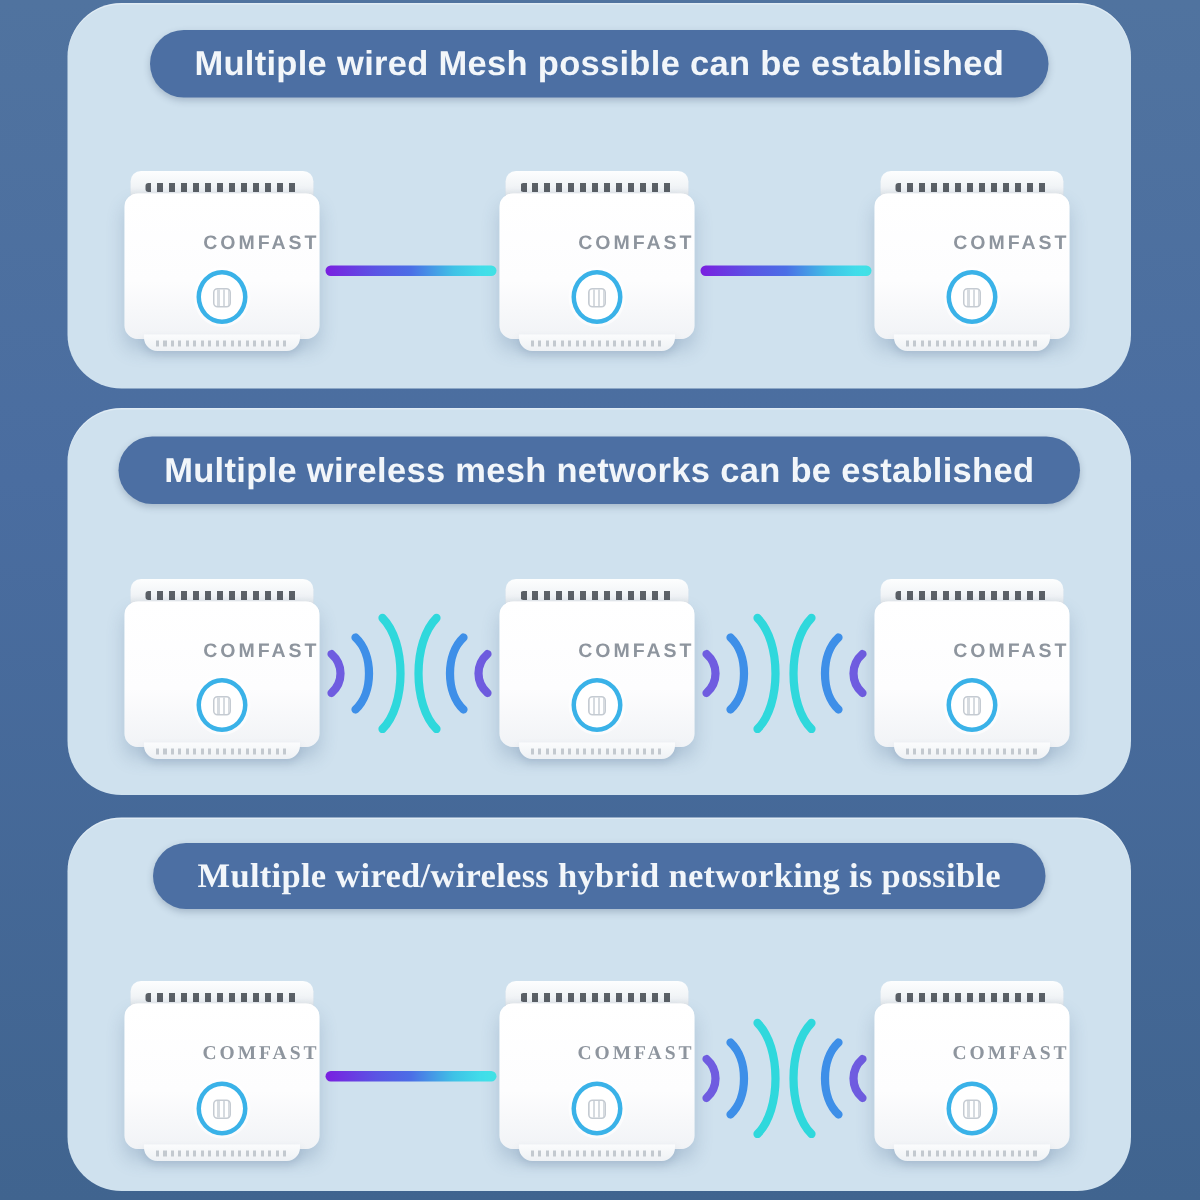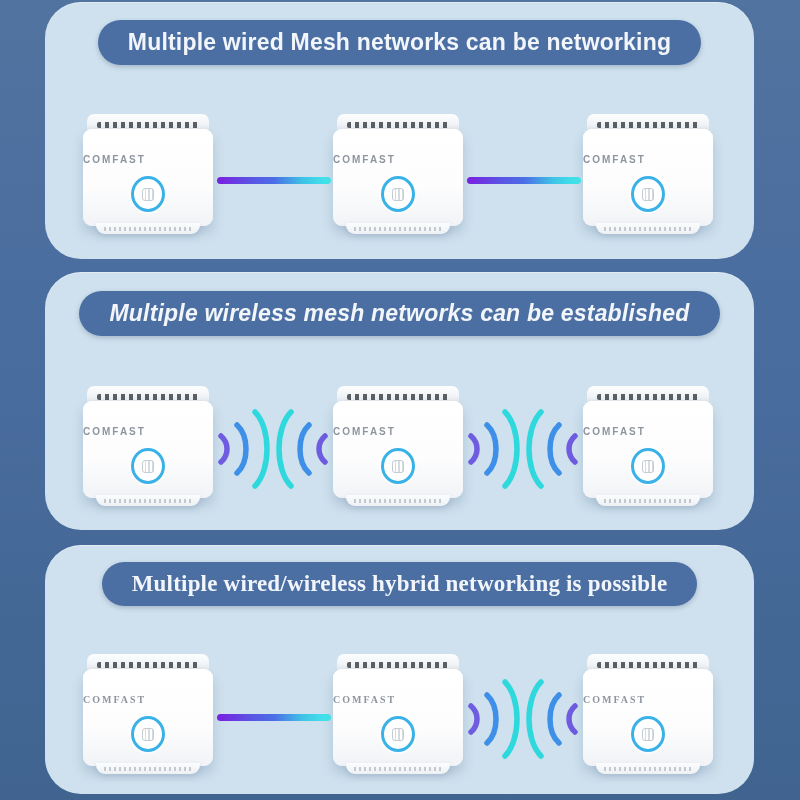--- a/index.html
+++ b/index.html
@@ -17,21 +17,21 @@
   .panel-1{top:2px;height:257px;}
   .panel-2{top:272px;height:258px;}
   .panel-3{top:545px;height:249px;font-family:Liberation Serif, serif;}
   .pill{
     position:relative;margin:0 auto;display:table;
     background:#4c6fa3;border-radius:24px;
     padding:9px 30px;max-width:640px;
     box-shadow:0 2px 5px rgba(40,60,90,.25);
   }
   .panel-1 .pill{margin-top:18px;}
-  .panel-2 .pill{margin-top:19px;font-style:italic;}
+  .panel-2 .pill{margin-top:19px;}
   .panel-3 .pill{margin-top:17px;}
   .pill span{
     color:#f2f6fa;font-size:23px;font-weight:700;letter-spacing:.2px;
     white-space:nowrap;
   }
   
   .router{position:absolute;width:130px;height:127px;}
   .router .top-face{
     position:relative;width:122px;height:16px;margin:0 auto;
     background:linear-gradient(180deg,#fdfefe 0%,#f0f3f6 70%,#dfe4e8 100%);
@@ -43,22 +43,22 @@
     background:repeating-linear-gradient(90deg,#353b42 0 4px,rgba(0,0,0,0) 4px 8px);
     opacity:.8;
   }
   .router .front{
     position:relative;width:130px;height:97px;margin-top:-1px;
     background:linear-gradient(180deg,#ffffff 0%,#fdfdfe 60%,#f1f3f6 100%);
     border-radius:9px;
     box-shadow:0 7px 12px rgba(60,90,130,.22), inset 0 1px 0 #ffffff;
   }
   .router .brand{
-    padding-top:25px;text-align:left;
-    font-size:10px;font-weight:700;letter-spacing:2px;color:#8e959e;
+    padding-top:25px;text-align:right;
+    font-size:13px;font-weight:700;letter-spacing:2px;color:#8e959e;
   }
   .router .mesh-btn{
     width:28px;height:30px;margin:11px auto 0;border-radius:50%;
     border:3px solid #3ab2e8;background:#ffffff;
     display:flex;align-items:center;justify-content:center;
     box-shadow:0 0 0 2px rgba(255,255,255,.6);
   }
   .router .btn-glyph{
     width:10px;height:11px;border:1.5px solid #c5cbd2;border-radius:3px;
     background:repeating-linear-gradient(90deg,rgba(0,0,0,0) 0 2px,#d6dbe0 2px 3.5px);
@@ -95,21 +95,21 @@
   .panel-3 .wifi.link-2{top:128px;left:418px;}
   .wifi svg{display:block;width:100%;height:100%;}
 </style>
 </head>
 <body>
 
 <div class="stage">
 
   <section class="panel panel-1">
     <div class="pill">
-      <span>Multiple wired Mesh networks can be networking</span>
+      <span>Multiple wired Mesh possible can be established</span>
     </div>
 
     <div class="router pos-1">
       <div class="top-face">
           <div class="top-vents"></div>
         </div>
       <div class="front">
         <div class="brand">COMFAST</div>
         <div class="mesh-btn">
             <div class="btn-glyph"></div>

